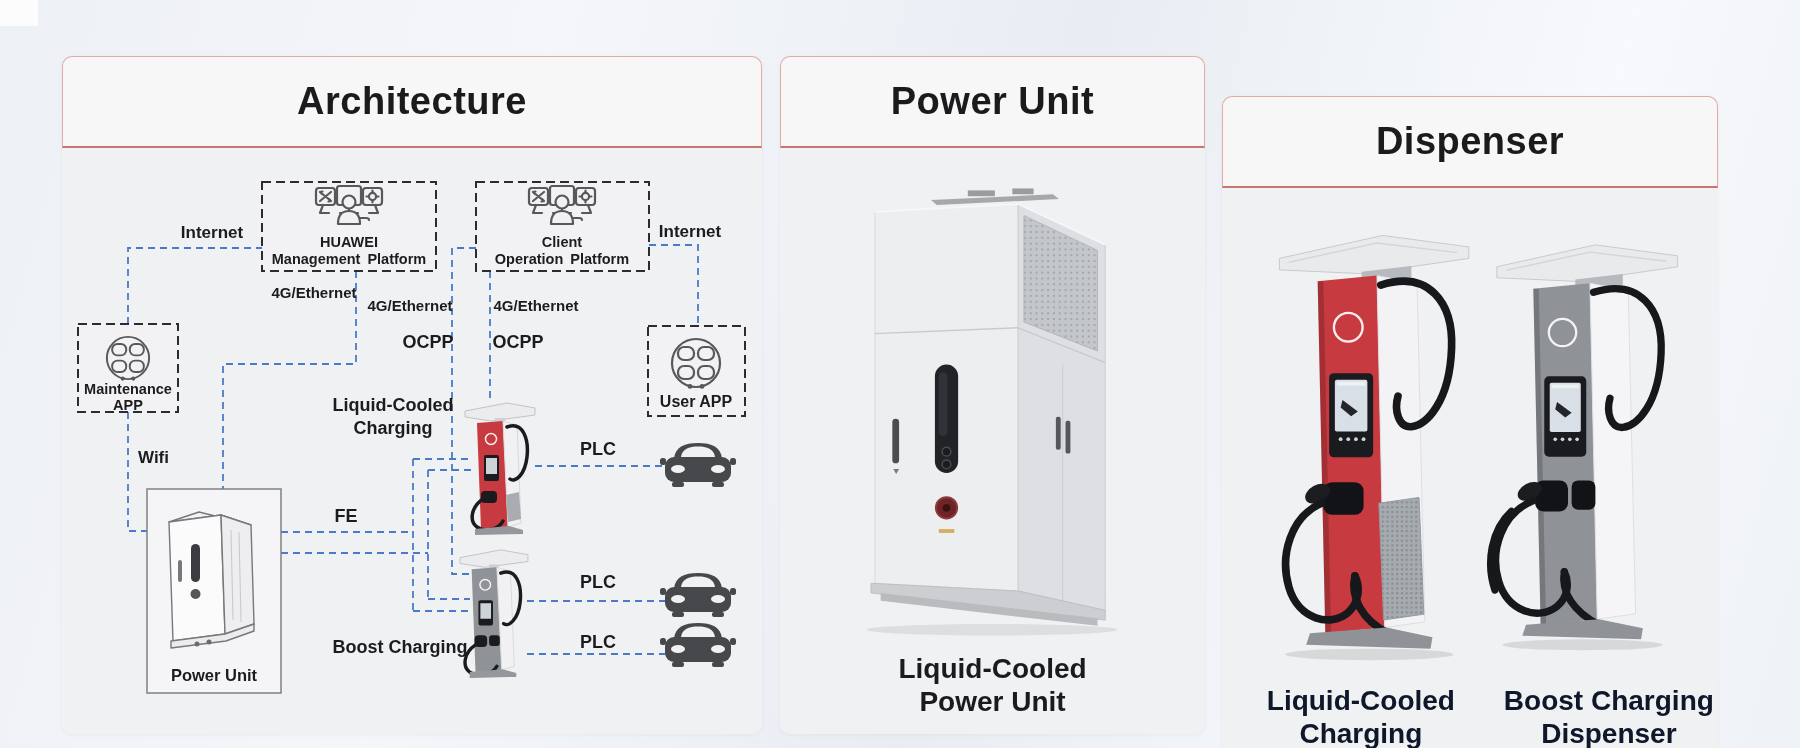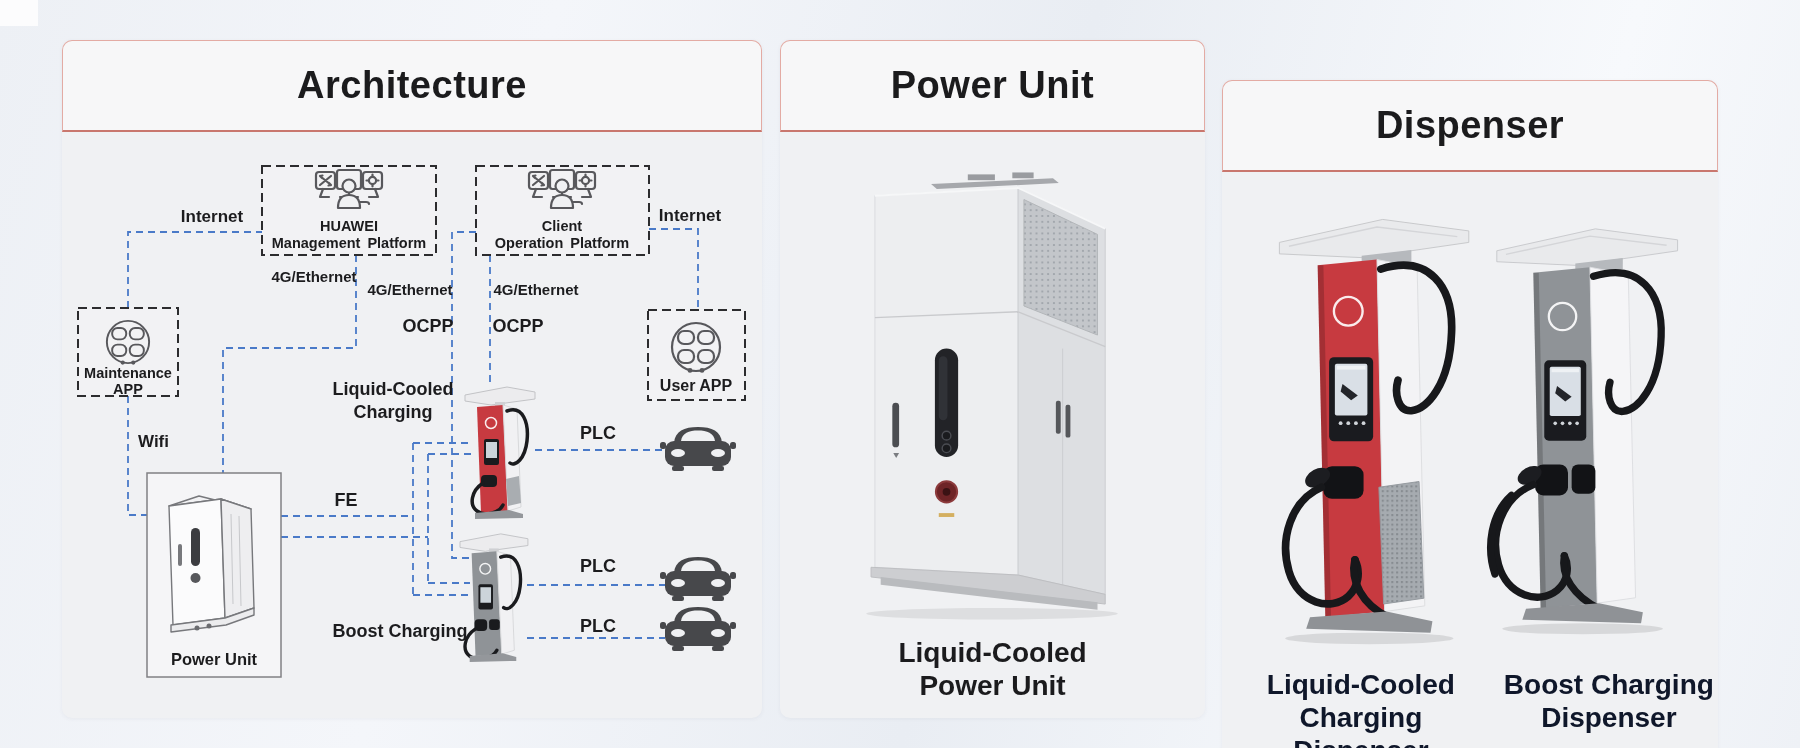--- a/index.html
+++ b/index.html
@@ -1,21 +1,21 @@
 <!DOCTYPE html>
 <html><head>
 <meta charset="utf-8">
 <style>
   html,body{margin:0;padding:0;}
   body{width:1800px;height:748px;font-family:"Liberation Sans",sans-serif;
        background:linear-gradient(105deg,#edf0f5 0%,#f4f6fa 28%,#e9edf3 55%,#f7f9fc 82%,#eef1f6 100%);
        overflow:hidden;position:relative;}
   .stage{position:absolute;left:0;top:0;width:1800px;height:748px;}
   .corner-streak{position:absolute;left:0;top:0;width:38px;height:26px;background:#fdfdfe;opacity:.9;}
-  .panel{position:absolute;top:40px;height:678px;background:#f0f1f3;border-radius:10px;
+  .panel{position:absolute;top:56px;height:678px;background:#f0f1f3;border-radius:10px;
          box-shadow:0 1px 4px rgba(60,70,90,.06);}
   .panel-header{position:absolute;left:0;top:0;right:0;height:92px;background:#f7f7f8;
          border:1px solid #e3aba4;border-bottom:2px solid #c9776e;border-radius:10px 10px 0 0;
          display:flex;align-items:center;justify-content:center;box-sizing:border-box;}
   .panel-title{font-size:38px;font-weight:bold;color:#1b1b1d;letter-spacing:.5px;margin:0;}
   #panel-arch{left:62px;width:700px;}
   #panel-power{left:780px;width:425px;}
   #panel-disp{left:1222px;width:496px;margin-top:40px;}
   .diagram{position:absolute;left:0;top:92px;}
   svg text{font-family:"Liberation Sans",sans-serif;font-weight:bold;fill:#1c1c1e;}

